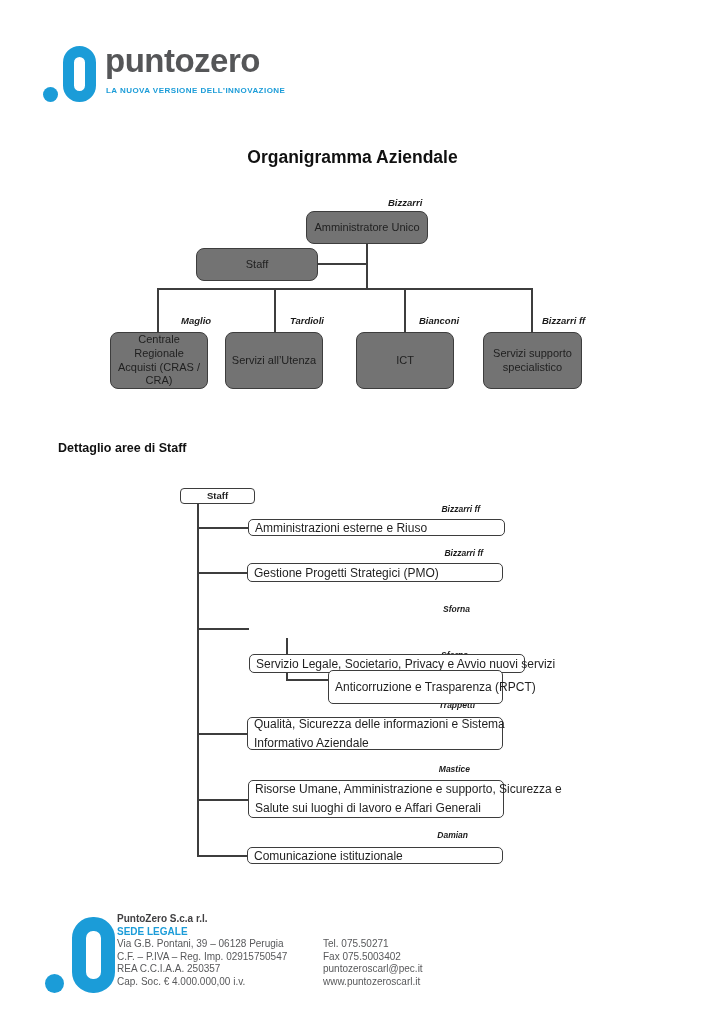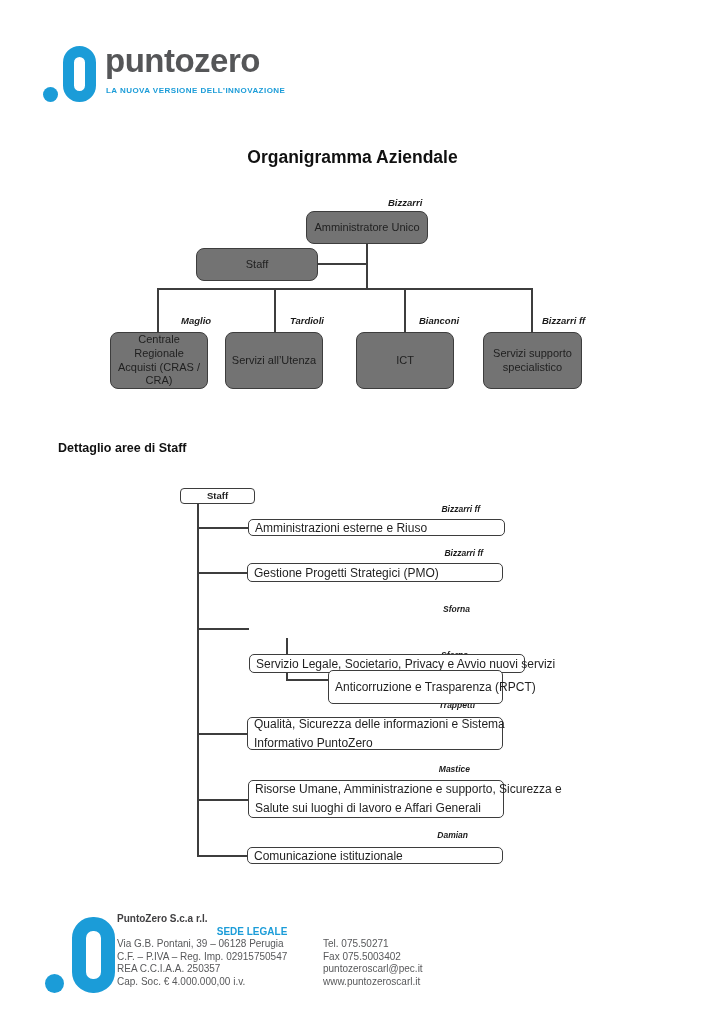--- a/index.html
+++ b/index.html
@@ -66,21 +66,21 @@
   .lm7{left:318px;top:830px;}
 
   
   .logo-bottom{left:45px;top:917px;width:64px;height:76px;}
   .logo-bottom .zero{left:27px;top:0;width:43px;height:76px;border-width:14px;border-radius:21px;}
   .logo-bottom .dot{left:0;top:57px;width:19px;height:19px;}
   .f-col{position:absolute;font-size:10px;line-height:12.6px;color:#58595b;}
   .f-left{left:117px;top:913px;}
   .f-right{left:323px;top:938px;}
   .f-company{font-weight:bold;color:#414042;}
-  .f-sede{font-weight:bold;color:#1b9cd8;text-align:right;}
+  .f-sede{font-weight:bold;color:#1b9cd8;}
 </style>
 </head>
 <body>
 
 <div class="page">
 
   <div class="logo logo-top">
     <div class="dot"></div>
     <div class="zero"></div>
   </div>
@@ -133,21 +133,21 @@
   <div class="mgr2 lm5">Trappetti</div>
   <div class="mgr2 lm6">Mastice</div>
   <div class="mgr2 lm7">Damian</div>
 
   <div class="b2 a1">Amministrazioni esterne e Riuso</div>
   <div class="b2 a2">Gestione Progetti Strategici (PMO)</div>
   <div class="b2 a3">Servizio Legale, Societario, Privacy e Avvio nuovi servizi</div>
   <div class="b2 a4">Anticorruzione e Trasparenza (RPCT)</div>
   <div class="b2 a5 multi">
     <span>Qualità, Sicurezza delle informazioni e Sistema</span>
-    <span>Informativo PuntoZero</span>
+    <span>Informativo Aziendale</span>
   </div>
   <div class="b2 a6 multi">
     <span>Risorse Umane, Amministrazione e supporto, Sicurezza e</span>
     <span>Salute sui luoghi di lavoro e Affari Generali</span>
   </div>
   <div class="b2 a7">Comunicazione istituzionale</div>
 
   <div class="logo logo-bottom">
     <div class="dot"></div>
     <div class="zero"></div>

